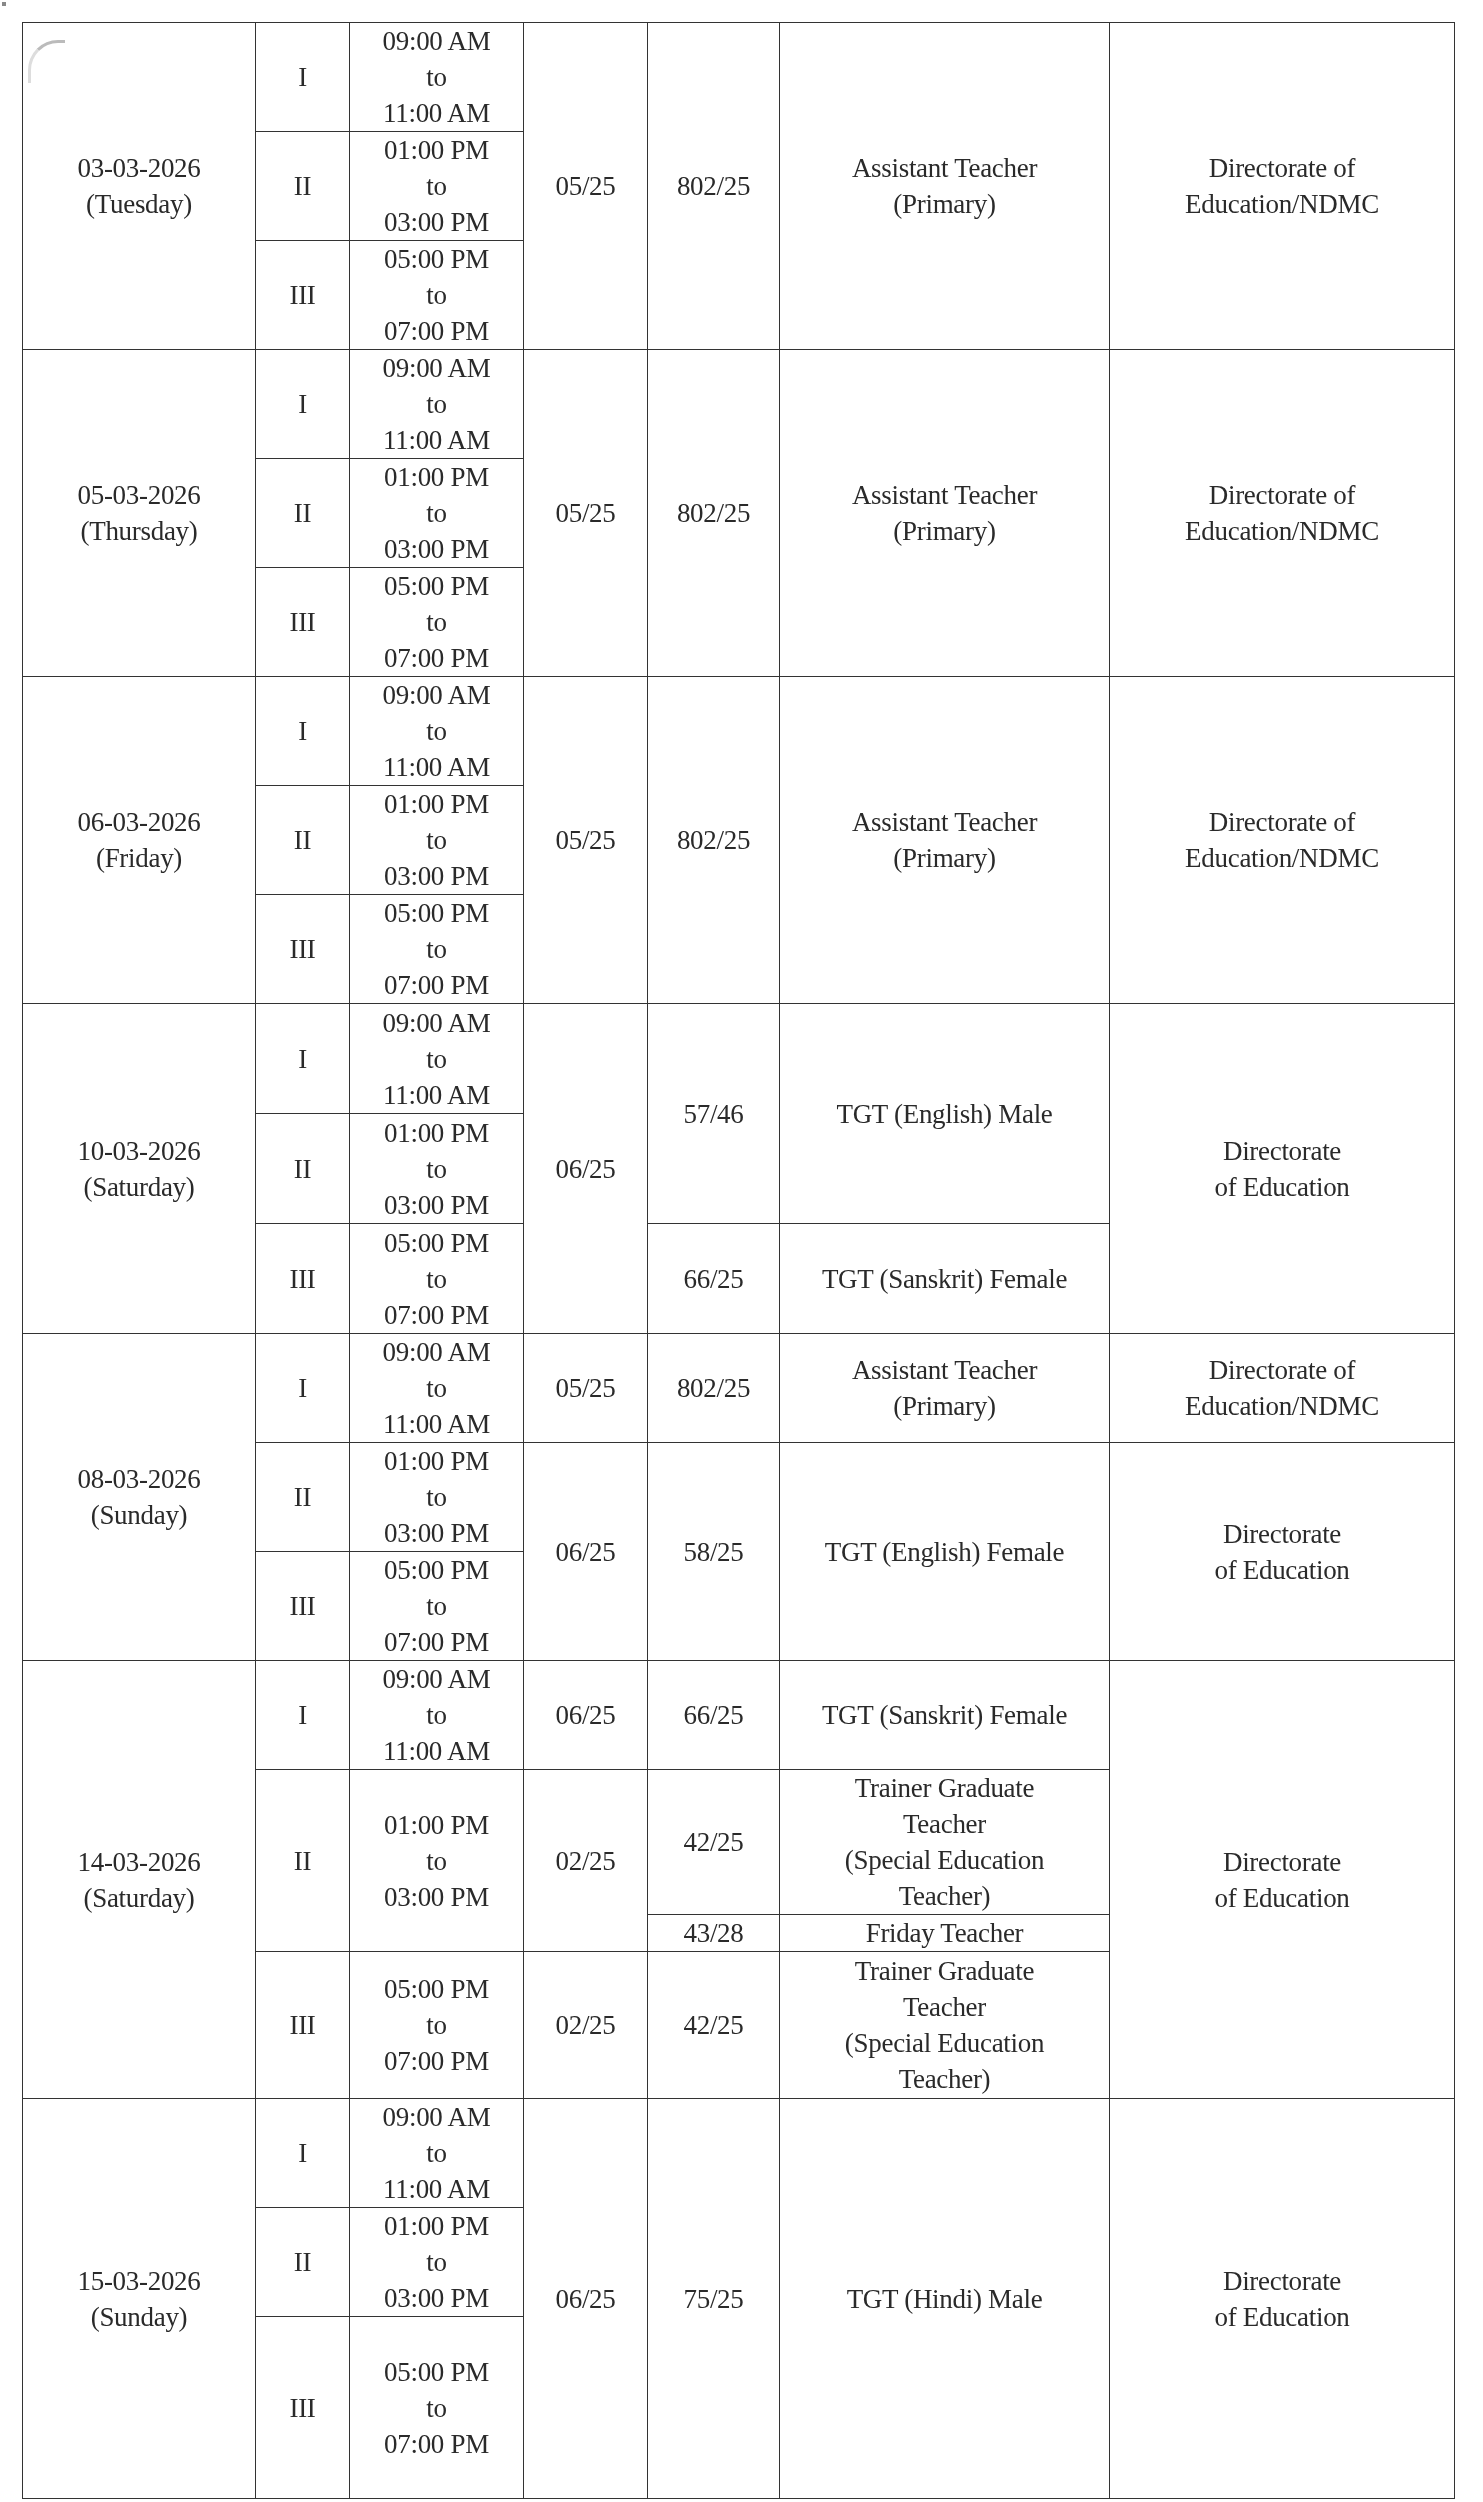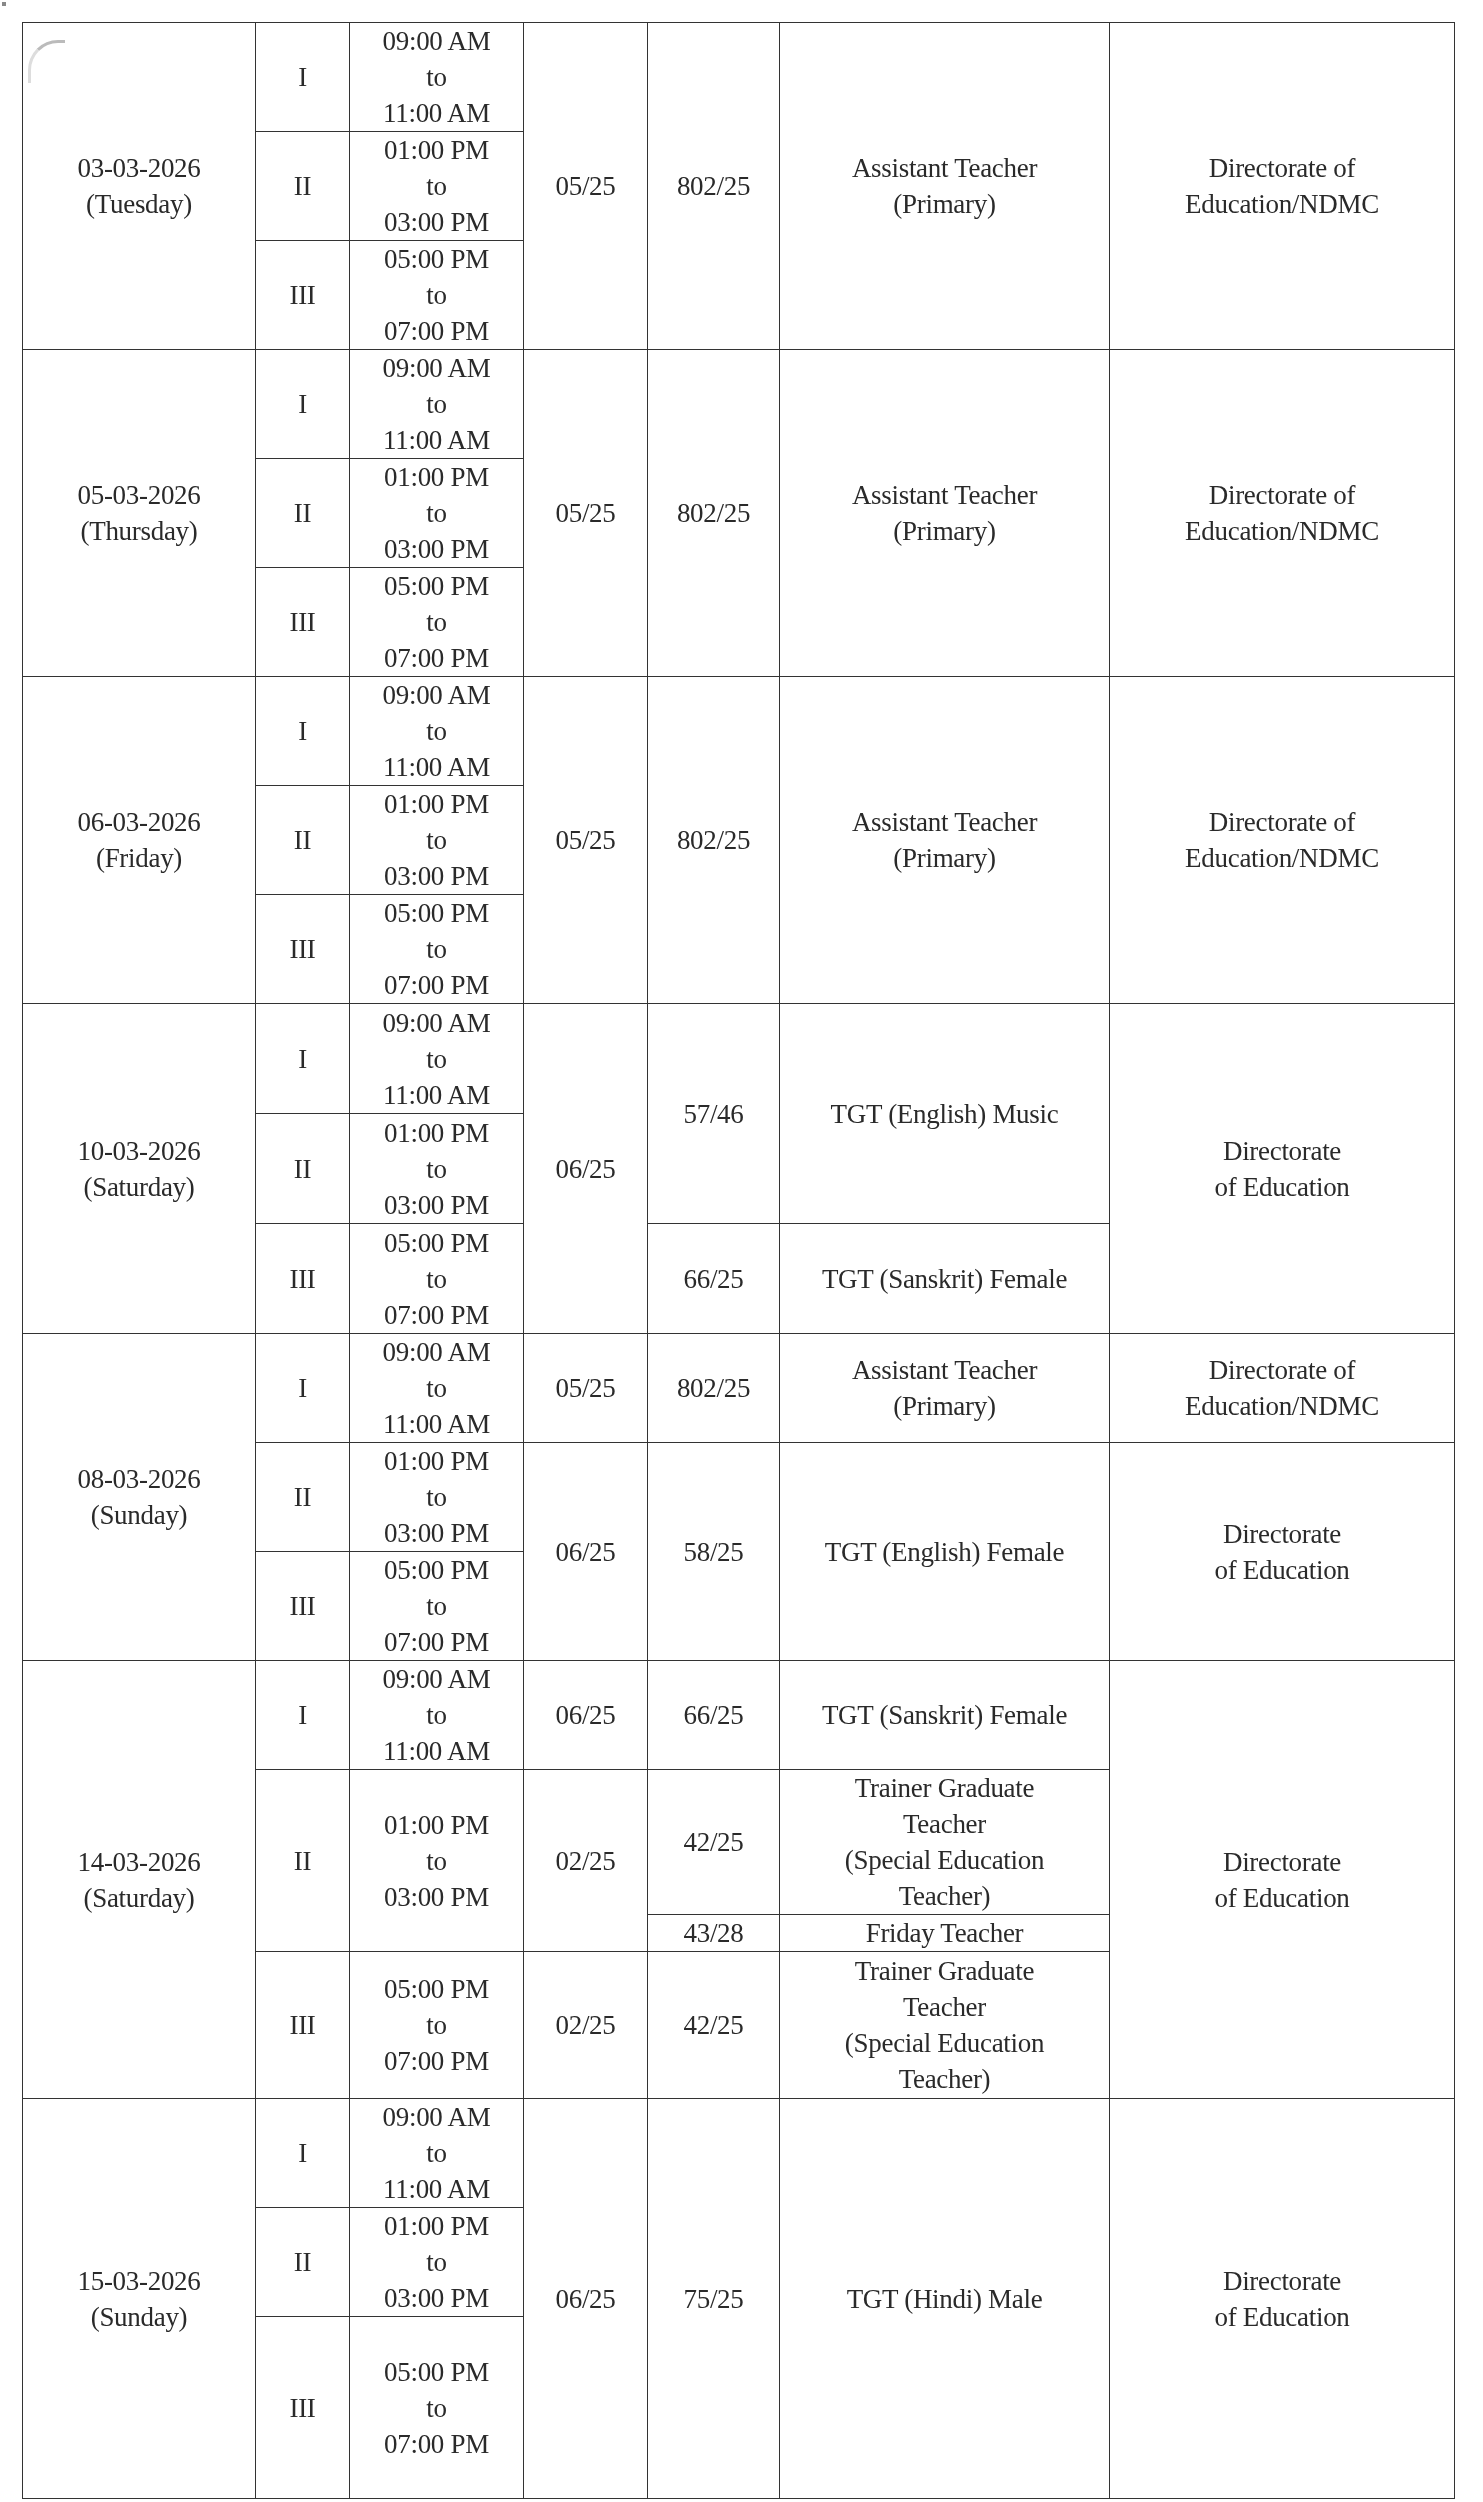--- a/index.html
+++ b/index.html
@@ -161,21 +161,21 @@
           <span class="cell-text">(Saturday)</span>
         </td>
         <td>I</td>
         <td>
           <span class="time-line">09:00 AM</span>
           <span class="time-line">to</span>
           <span class="time-line">11:00 AM</span>
         </td>
         <td rowspan="3">06/25</td>
         <td rowspan="2">57/46</td>
-        <td rowspan="2">TGT (English) Music</td>
+        <td rowspan="2">TGT (English) Male</td>
         <td rowspan="3">
           <span class="cell-text">Directorate</span>
           <span class="cell-text">of Education</span>
         </td>
       </tr>
       <tr style="height:110px">
         <td>II</td>
         <td>
           <span class="time-line">01:00 PM</span>
           <span class="time-line">to</span>

